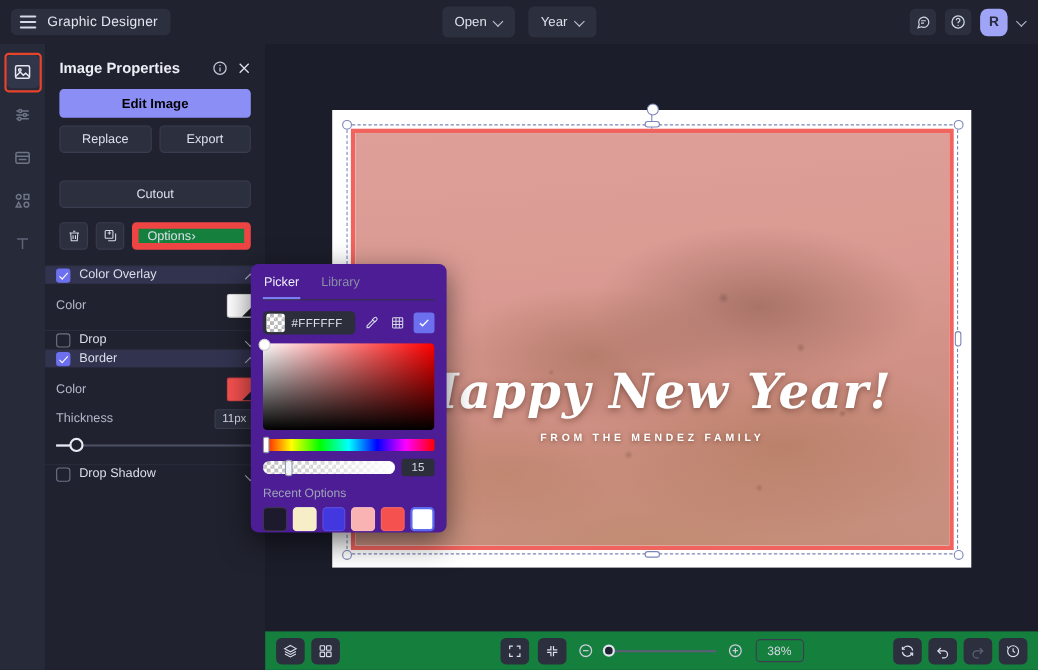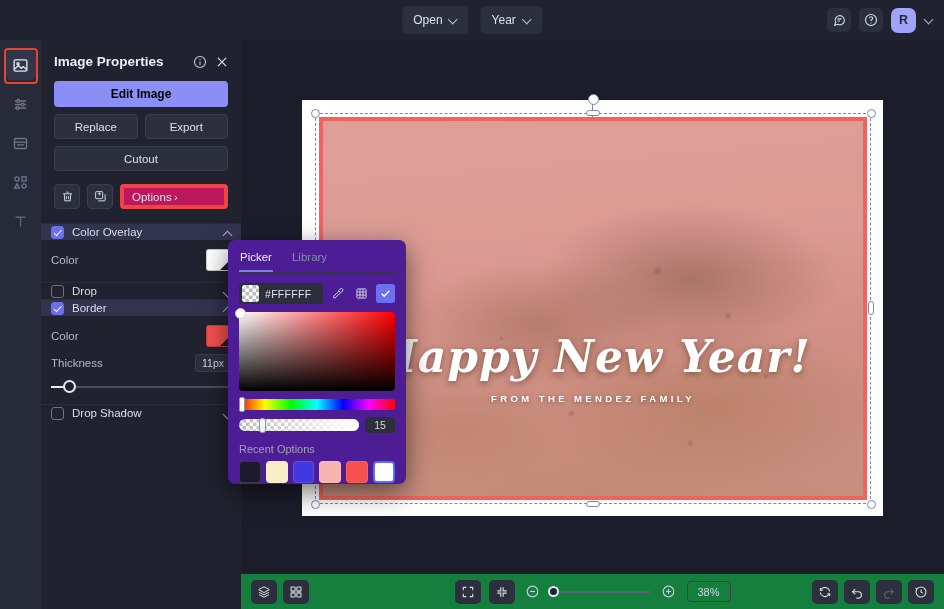--- a/index.html
+++ b/index.html
@@ -95,40 +95,40 @@
   .panel-title { color: #eceef6; font-size: 13.5px; font-weight: bold; flex: 1; }
   .phead-icon { margin-left: 8px; cursor: pointer; display: flex; }
 
   .panel-body { padding: 0 13px; }
   .btn-primary {
     width: 100%; height: 26px; background: #8b8ff5; color: #000000;
     border: none; border-radius: 4px; font-size: 12px; font-weight: bold;
     font-family: "Liberation Sans", sans-serif; cursor: pointer;
     margin-bottom: 7px;
   }
-  .btn-row { display: flex; gap: 7px; margin-bottom: 7px; justify-content: flex-end; }
+  .btn-row { display: flex; gap: 7px; margin-bottom: 25px; justify-content: flex-end; }
   .btn-sec {
     flex: 1; height: 25px; background: #2c2f3e; color: #dde0ec;
     border: 1px solid #393d4f; border-radius: 4px; font-size: 11.5px;
     font-family: "Liberation Sans", sans-serif; cursor: pointer;
   }
   .btn-wide {
     width: 100%; height: 25px; background: #2c2f3e; color: #dde0ec;
     border: 1px solid #393d4f; border-radius: 4px; font-size: 11.5px;
     font-family: "Liberation Sans", sans-serif; cursor: pointer;
     margin-bottom: 13px;
   }
   .tool-row { display: flex; gap: 7px; align-items: center; margin-bottom: 14px; }
   .tool-sq {
     width: 26px; height: 25px; background: #2c2f3e; border: 1px solid #393d4f;
     border-radius: 4px; display: flex; align-items: center; justify-content: center;
     cursor: pointer;
   }
   .options-btn {
-    flex: 1; height: 25px; background: #be185d; border: 4px solid #ef4444;
+    flex: 1; height: 25px; background: #15803d; border: 6px solid #ef4444;
     border-radius: 4px; display: flex; align-items: center;
     padding: 0 8px; cursor: pointer;
   }
   .options-btn span { color: #dde0ec; font-size: 11.5px; flex: 1; }
   .carat-r { color: #a8acc0; font-size: 11px; }
 
   
   .sect { border-top: 1px solid #2a2d3b; }
   .sect-head {
     height: 16px; display: flex; align-items: center; gap: 8px;
@@ -362,20 +362,28 @@
     justify-content: center; cursor: pointer;
   }
   svg { display: block; }
 </style>
 </head>
 <body>
 
 <div id="app">
 
   <div class="topbar">
+    <div class="brand">
+      <span class="hamburger">
+          <i></i>
+          <i></i>
+          <i></i>
+        </span>
+      <span class="brand-title">Graphic Designer</span>
+    </div>
 
     <div class="topcenter">
       <button class="tbtn">
         <span>Open</span>
         <span class="chev"></span>
       </button>
       <button class="tbtn">
         <span>Year</span>
         <span class="chev"></span>
       </button>

